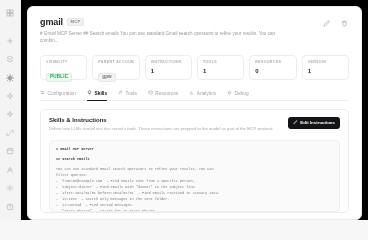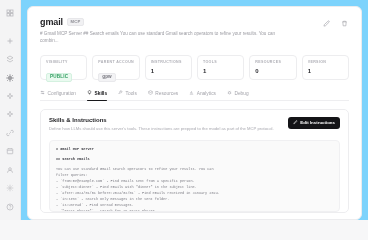--- a/index.html
+++ b/index.html
@@ -3,21 +3,21 @@
 <meta charset="utf-8">
 <style>
   * { box-sizing: border-box; margin: 0; padding: 0; }
   html, body {
     width: 368px; height: 220px;
     overflow: hidden;
     background: #f7f7f8;
     font-family: "Liberation Sans", sans-serif;
     -webkit-font-smoothing: antialiased;
   }
-  .app { display: flex; width: 368px; height: 220px; background: #7dd3fc; }
+  .app { display: flex; width: 368px; height: 220px; background: #000000; }
 
   
   .rail {
     width: 21px; height: 220px;
     background: #f4f4f5;
     border-right: 1px solid #eaeaec;
     display: flex; flex-direction: column; align-items: center;
     padding-top: 7px;
     gap: 0;
     flex: 0 0 21px;

